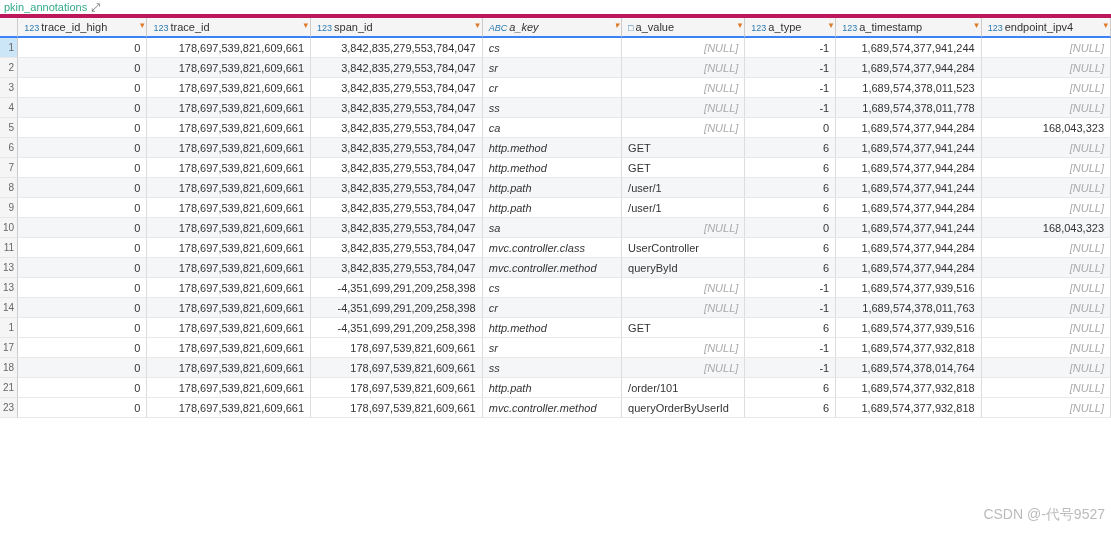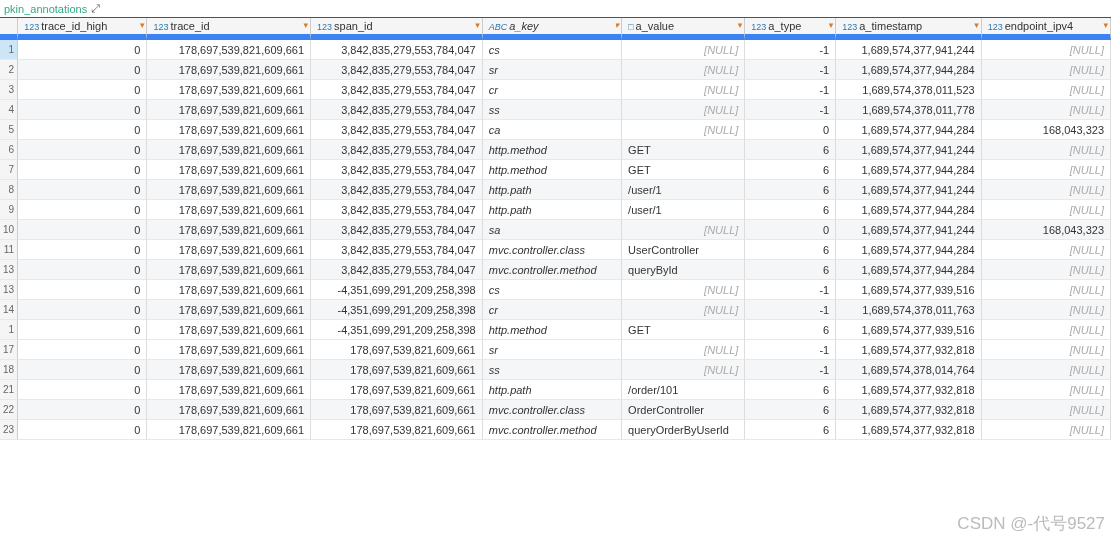--- a/index.html
+++ b/index.html
@@ -9,21 +9,21 @@
   background: #fff;
   color: #333;
   overflow: hidden;
   width: 1111px;
 }
 .topbar {
   display: flex;
   align-items: center;
   height: 18px;
   padding: 0 4px;
-  border-bottom: 1px solid #be185d;
+  border-bottom: 4px solid #be185d;
   font-size: 11px;
   color: #999;
 }
 .topbar .table-name { color: #3a8; font-weight: normal; }
 .topbar .expand-icon { margin: 0 4px; color: #666; }
 .topbar .hint { font-style: italic; }
 .grid { display: table; width: 100%; table-layout: fixed; }
 .header-row { display: table-row; background: #f5f5f5; }
 .body { display: table-row-group; }
 .row { display: table-row; }
@@ -35,21 +35,21 @@
   border-right: 1px solid #ddd;
   border-bottom: 1px solid #e8e8e8;
   white-space: nowrap;
   overflow: hidden;
   text-overflow: ellipsis;
   vertical-align: middle;
   height: 20px;
 }
 .hcell {
   background: #f5f5f5;
-  border-bottom: 6px solid #3b82f6;
+  border-bottom: 2px solid #3b82f6;
   border-right: 1px solid #ccc;
   position: relative;
   font-weight: normal;
   color: #333;
 }
 .hcell .col-icon { margin-right: 2px; font-size: 9px; }
 .hcell .filter-icon {
   position: absolute;
   right: 2px;
   top: 2px;
@@ -79,22 +79,22 @@
 .col-span_id { width: 170px; }
 .col-a_key { width: 138px; font-style: italic; }
 .col-a_value { width: 122px; }
 .col-a_type { width: 90px; }
 .col-a_timestamp { width: 144px; }
 .col-endpoint_ipv4 { width: 128px; }
 
 .watermark {
   position: fixed;
   right: 6px;
-  bottom: 8px;
-  font-size: 17px;
+  bottom: 19px;
+  font-size: 14px;
   color: #bbb;
   pointer-events: none;
 }
 </style>
 </head>
 <body>
 
 <div class="topbar">
   <span class="table-name">pkin_annotations</span>
   <span class="expand-icon">⤢</span>
@@ -304,31 +304,20 @@
         <div class="cell rownum col-rownum">21</div>
         <div class="cell col-trace_id_high c-num">0</div>
         <div class="cell col-trace_id c-num">178,697,539,821,609,661</div>
         <div class="cell col-span_id c-num">178,697,539,821,609,661</div>
         <div class="cell col-a_key">http.path</div>
         <div class="cell col-a_value">/order/101</div>
         <div class="cell col-a_type c-num">6</div>
         <div class="cell col-a_timestamp c-num">1,689,574,377,932,818</div>
         <div class="cell col-endpoint_ipv4 c-null">[NULL]</div>
       </div>
-      <div class="row odd">
-        <div class="cell rownum col-rownum">22</div>
-        <div class="cell col-trace_id_high c-num">0</div>
-        <div class="cell col-trace_id c-num">178,697,539,821,609,661</div>
-        <div class="cell col-span_id c-num">178,697,539,821,609,661</div>
-        <div class="cell col-a_key">mvc.controller.class</div>
-        <div class="cell col-a_value">OrderController</div>
-        <div class="cell col-a_type c-num">6</div>
-        <div class="cell col-a_timestamp c-num">1,689,574,377,932,818</div>
-        <div class="cell col-endpoint_ipv4 c-null">[NULL]</div>
-      </div>
       <div class="row even">
         <div class="cell rownum col-rownum">23</div>
         <div class="cell col-trace_id_high c-num">0</div>
         <div class="cell col-trace_id c-num">178,697,539,821,609,661</div>
         <div class="cell col-span_id c-num">178,697,539,821,609,661</div>
         <div class="cell col-a_key">mvc.controller.method</div>
         <div class="cell col-a_value">queryOrderByUserId</div>
         <div class="cell col-a_type c-num">6</div>
         <div class="cell col-a_timestamp c-num">1,689,574,377,932,818</div>
         <div class="cell col-endpoint_ipv4 c-null">[NULL]</div>

